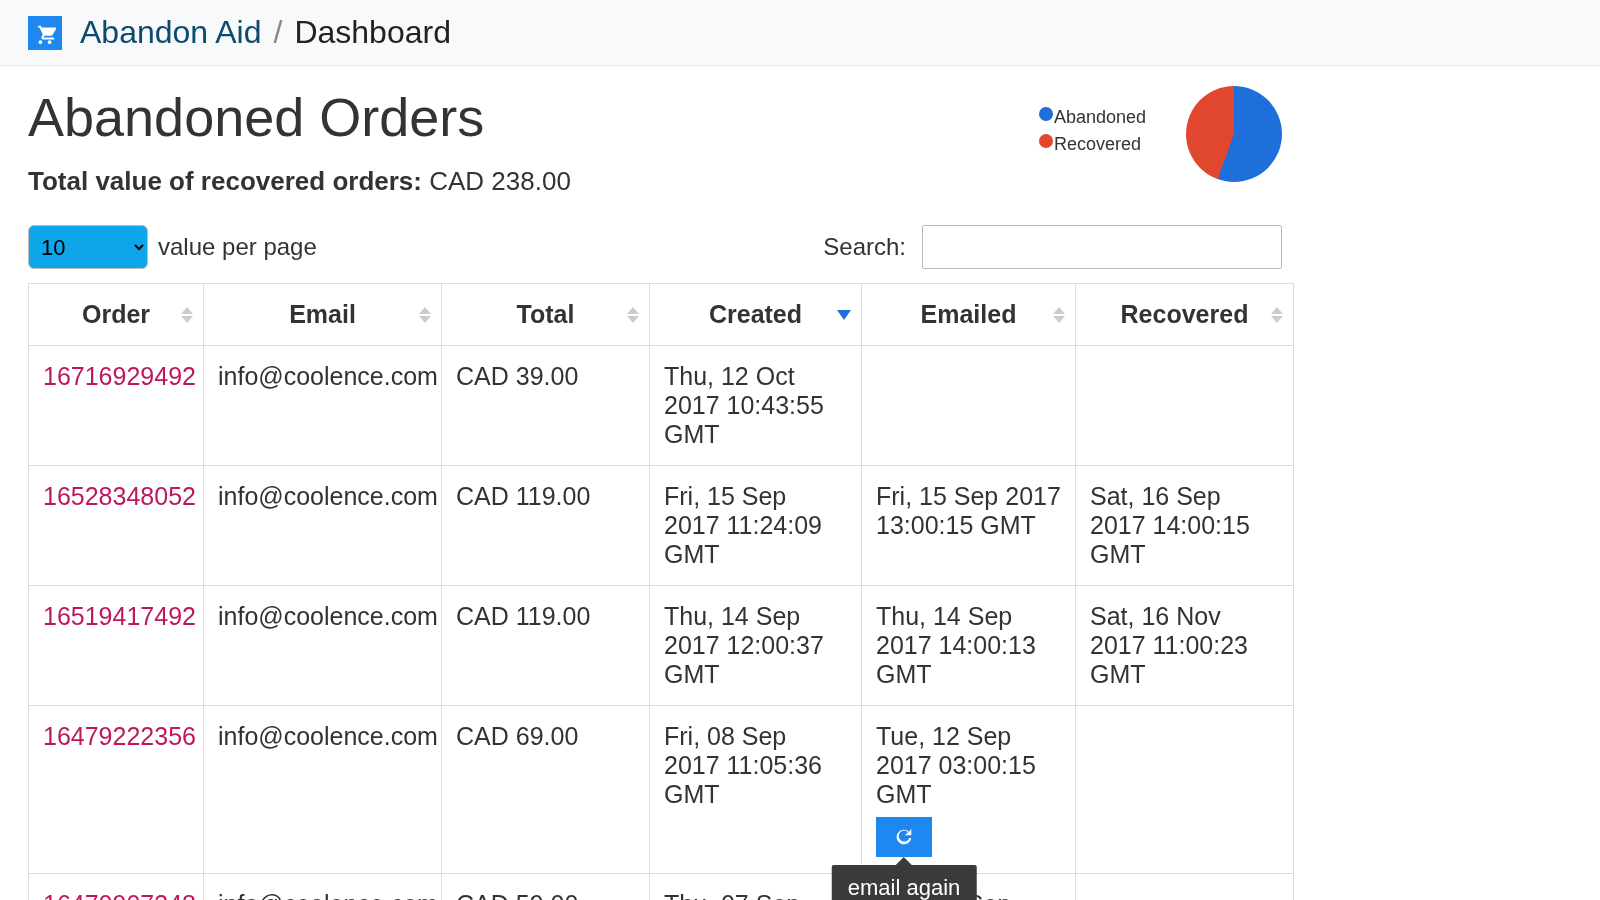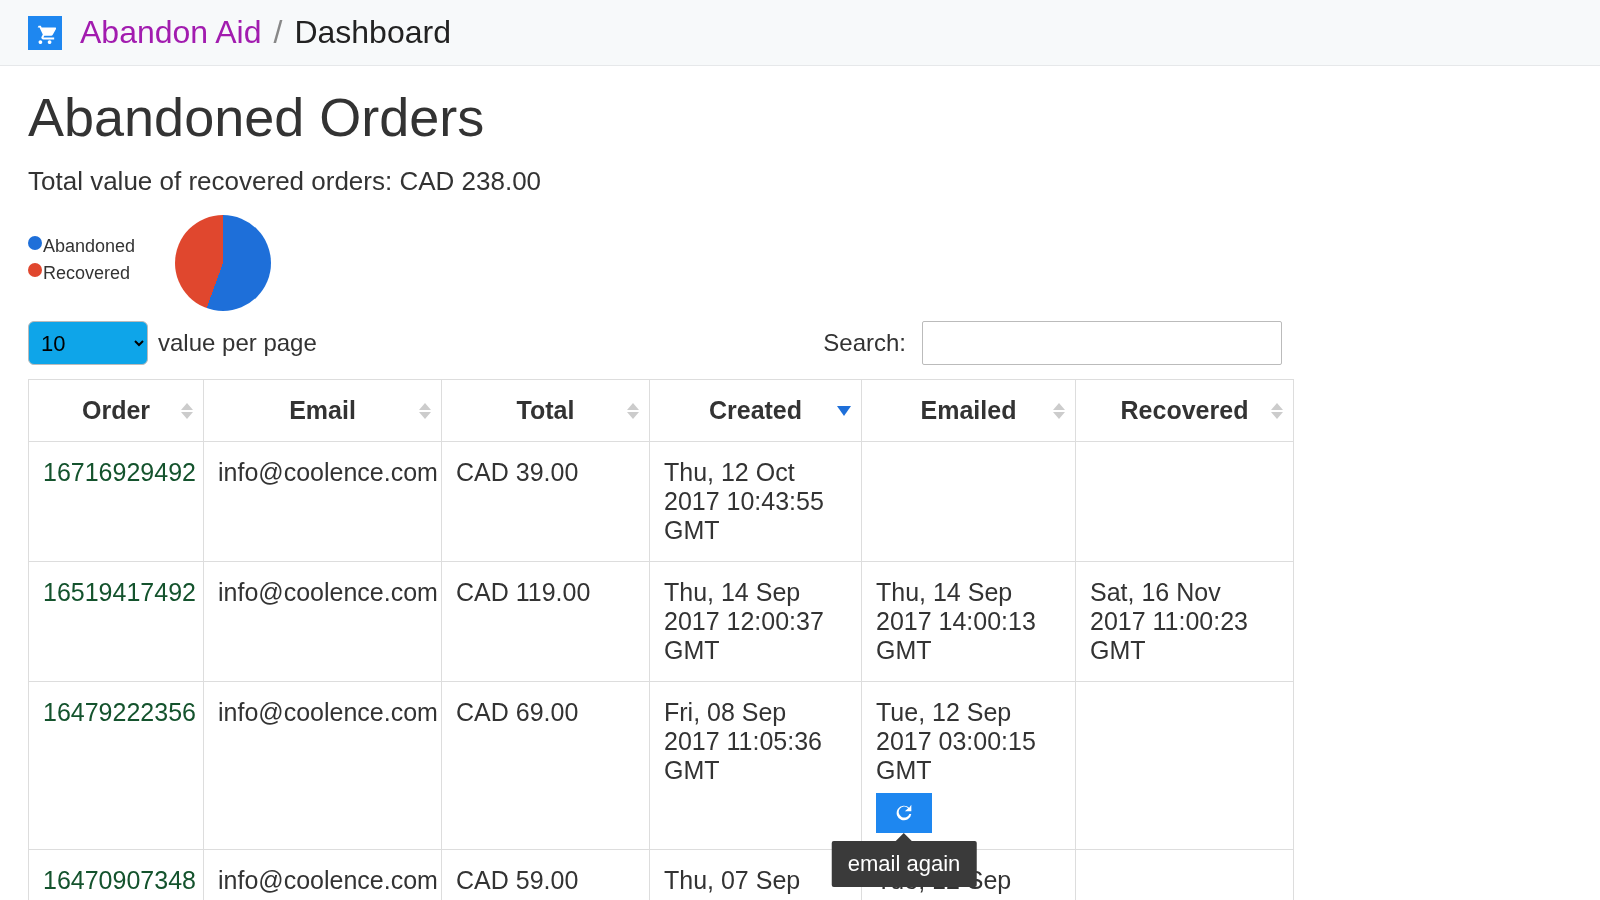--- a/index.html
+++ b/index.html
@@ -27,46 +27,45 @@
     color: #fff;
   }
   .brand-icon svg { width: 22px; height: 22px; fill: #fff; }
   .breadcrumb {
     display: flex;
     align-items: center;
     gap: 12px;
     font-size: 32px;
     font-weight: 400;
   }
-  .breadcrumb .app-name { color: #a21caf; }
+  .breadcrumb .app-name { color: #0c4a6e; }
   .breadcrumb .sep { color: #888; }
   .breadcrumb .page { color: #222; }
   .content {
     padding: 20px 28px;
     max-width: 1310px;
   }
   .header-row {
     display: flex;
     justify-content: space-between;
     align-items: flex-start;
     margin-bottom: 10px;
-    flex-direction: column;
   }
   .title-block h1 {
     font-size: 54px;
     font-weight: 400;
     color: #333;
     margin-bottom: 18px;
   }
   .total-line {
     font-size: 26px;
     color: #333;
     margin-bottom: 18px;
   }
-  .total-line .label { font-weight: 400; }
+  .total-line .label { font-weight: 700; }
   .chart-block {
     display: flex;
     align-items: center;
     gap: 40px;
   }
   .legend { font-size: 18px; color: #333; }
   .legend-item { display: flex; align-items: flex-start; gap: 1px; margin-bottom: 6px; }
   .legend-dot { width: 14px; height: 14px; border-radius: 50%; }
   .pie {
     width: 96px; height: 96px; border-radius: 50%;
@@ -129,21 +128,21 @@
     gap: 2px;
   }
   .sort-icons .tri {
     width: 0; height: 0;
     border-left: 6px solid transparent;
     border-right: 6px solid transparent;
   }
   .sort-icons .up { border-bottom: 7px solid #ccc; }
   .sort-icons .down { border-top: 7px solid #ccc; }
   .sort-icons.active-desc .down { border-top-color: #1e6fd9; border-top-width: 10px; border-left-width:7px; border-right-width:7px;}
-  td.order a { color: #14532d; text-decoration: none; }
+  td.order a { color: #be185d; text-decoration: none; }
   .col-order { width: 175px; }
   .col-email { width: 238px; }
   .col-total { width: 208px; }
   .col-created { width: 212px; }
   .col-emailed { width: 214px; }
   .col-recovered { width: 218px; }
   .resend-btn {
     display: inline-flex;
     align-items: center;
     justify-content: center;
@@ -292,20 +291,28 @@
     <tbody id="tbody">
         <tr>
           <td class="order"><a href="#">16716929492</a></td>
           <td>info@coolence.com</td>
           <td>CAD 39.00</td>
           <td>Thu, 12 Oct 2017 10:43:55 GMT</td>
           <td></td>
           <td></td>
         </tr>
         <tr>
+          <td class="order"><a href="#">16528348052</a></td>
+          <td>info@coolence.com</td>
+          <td>CAD 119.00</td>
+          <td>Fri, 15 Sep 2017 11:24:09 GMT</td>
+          <td>Fri, 15 Sep 2017 13:00:15 GMT</td>
+          <td>Sat, 16 Sep 2017 14:00:15 GMT</td>
+        </tr>
+        <tr>
           <td class="order"><a href="#">16519417492</a></td>
           <td>info@coolence.com</td>
           <td>CAD 119.00</td>
           <td>Thu, 14 Sep 2017 12:00:37 GMT</td>
           <td>Thu, 14 Sep 2017 14:00:13 GMT</td>
           <td>Sat, 16 Nov 2017 11:00:23 GMT</td>
         </tr>
         <tr>
           <td class="order"><a href="#">16479222356</a></td>
           <td>info@coolence.com</td>

